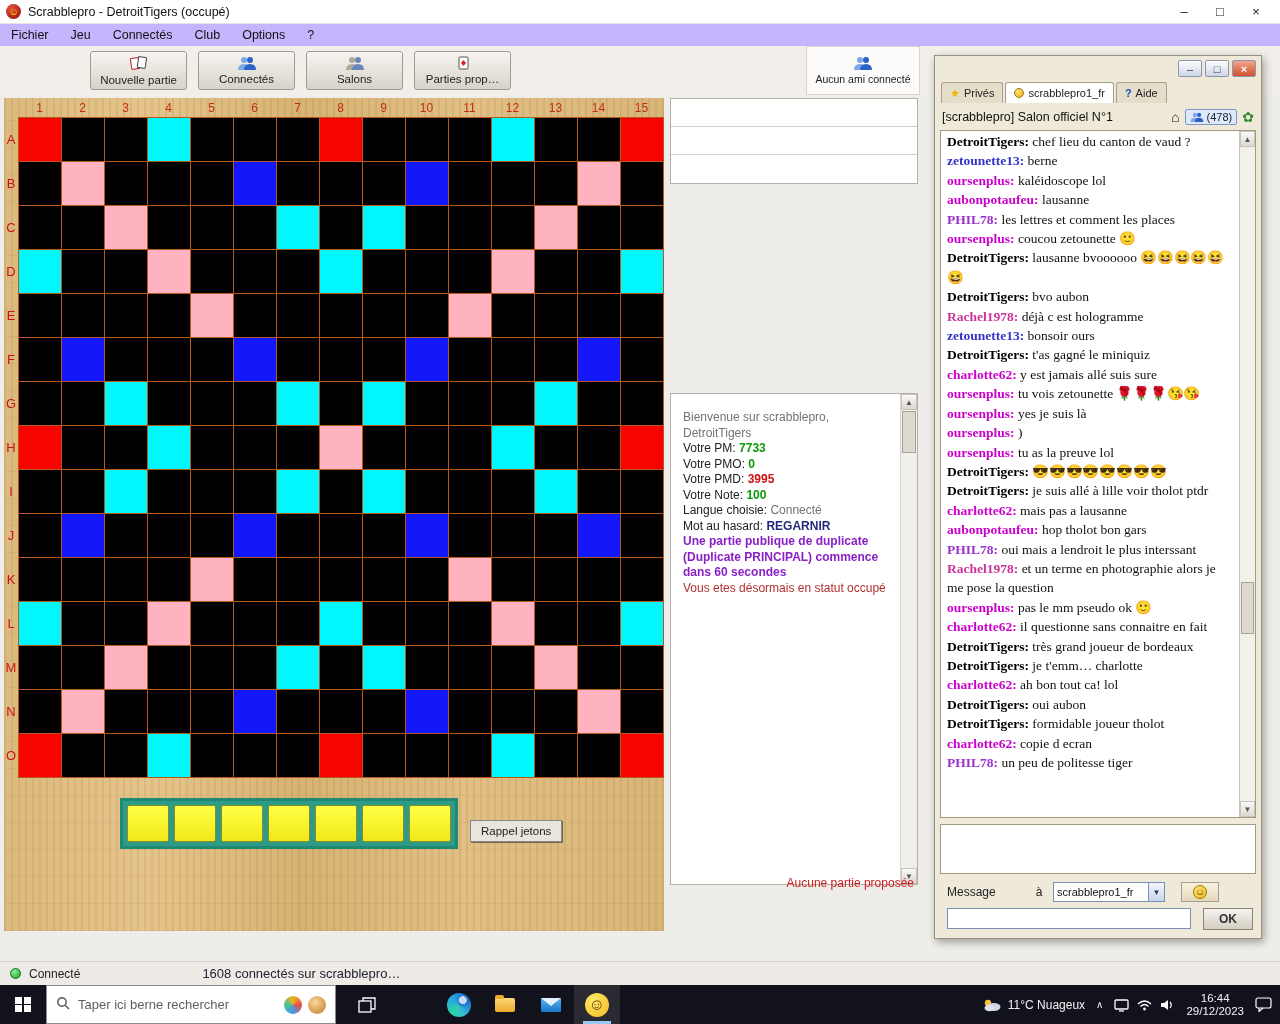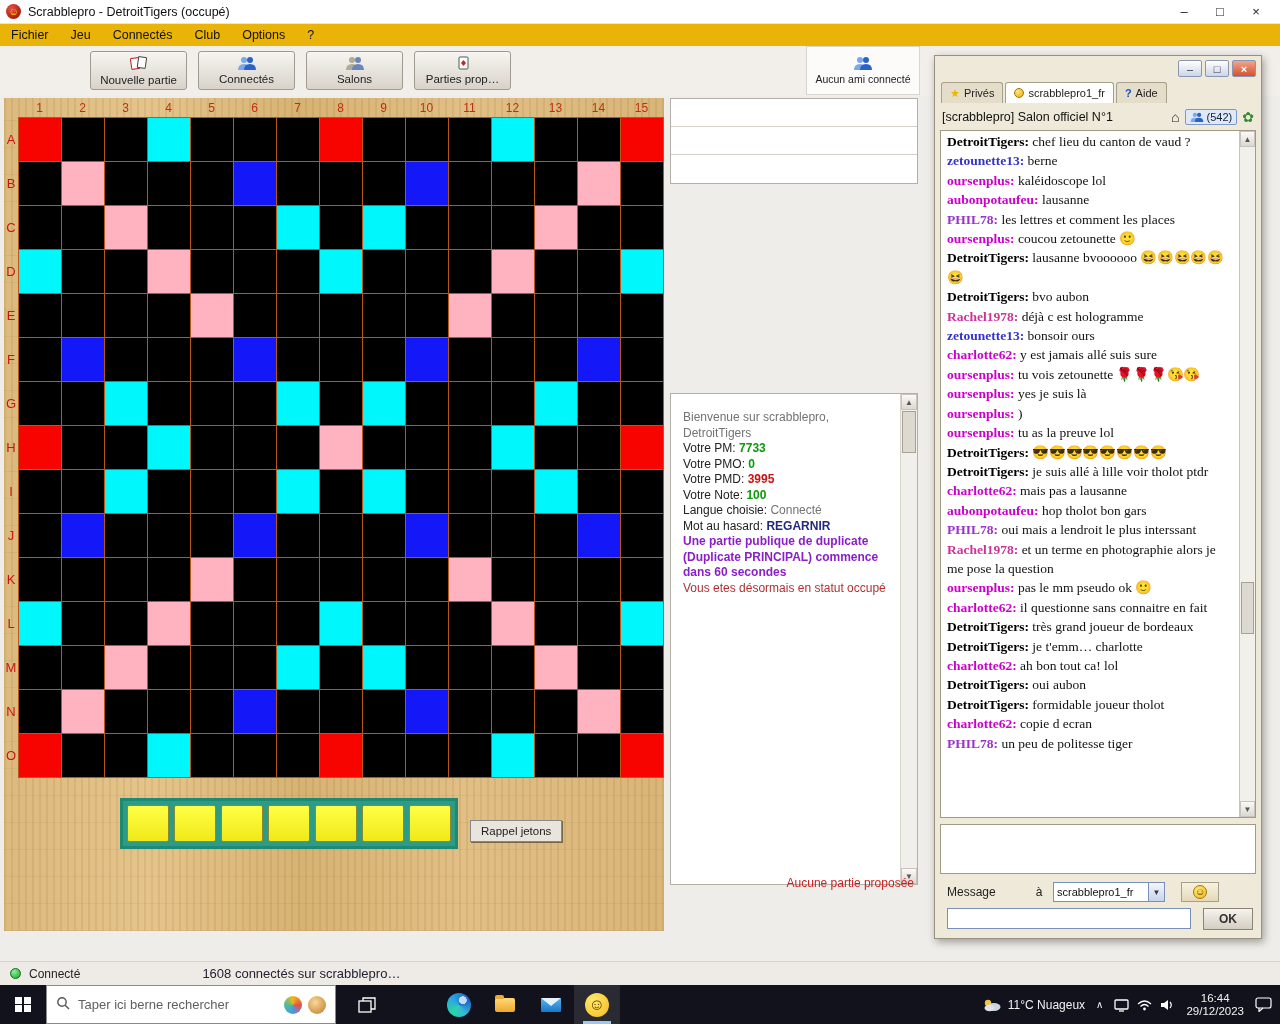--- a/index.html
+++ b/index.html
@@ -11,21 +11,21 @@
   .titlebar { position:absolute; left:0; top:0; width:100%; height:24px; background:#ffffff;
     display:flex; align-items:center; padding:0 6px; gap:7px; font-size:12.5px; color:#111;
     border-bottom:1px solid #e6e4e0; }
   .app-icon { width:15px; height:15px; border-radius:50%; flex:0 0 15px;
     background:radial-gradient(circle at 35% 30%, #e85040, #8c0d00);
     display:flex; align-items:center; justify-content:center; color:#ffd700; font-size:10px; line-height:1; }
   .win-controls { margin-left:auto; display:flex; }
   .wc { width:36px; text-align:center; font-size:13px; color:#222; cursor:default; }
 
   
-  .menubar { position:absolute; left:0; top:24px; width:100%; height:22px; background:#eab308;
+  .menubar { position:absolute; left:0; top:24px; width:100%; height:22px; background:#c4b5fd;
     display:flex; align-items:stretch; font-size:12.5px; color:#111; }
   .menu-item { padding:3px 11px; display:flex; align-items:center; }
 
   
   .toolbar { position:absolute; left:0; top:46px; width:100%; height:50px; background:#f2efeb; }
   .tb-buttons { position:absolute; left:90px; top:5px; display:flex; gap:11px; }
   .tb-btn { min-width:97px; height:39px; display:flex; flex-direction:column; align-items:center;
     justify-content:center; gap:1px; background:linear-gradient(#f7f5f1,#d8d2c9);
     border:1px solid #a09a90; border-radius:3px; font-size:11.5px; color:#222; padding:2px 8px; }
   .friends-box { position:absolute; left:806px; top:0; width:114px; height:49px; background:#fcfbfa;
@@ -596,35 +596,36 @@
     <div class="chat-header">
       <span>[scrabblepro] Salon officiel N°1</span>
       <span class="home-ic">⌂</span>
       <span class="members-box">
         <svg width="14" height="10" viewBox="0 0 20 14">
             <circle cx="7" cy="4" r="3" fill="#7aa8e8"></circle>
             <path d="M1 14 Q1 8 7 8 Q13 8 13 14Z" fill="#7aa8e8"></path>
             <circle cx="13" cy="4" r="3" fill="#2a62c8"></circle>
             <path d="M7 14 Q7 8 13 8 Q19 8 19 14Z" fill="#2a62c8"></path>
           </svg>
-        <span>(542)</span>
+        <span>(478)</span>
       </span>
       <span class="flower-ic">✿</span>
     </div>
     <div class="chat-msgs">
         <div class="msg"><span class="msg-user" style="color: rgb(0, 0, 0);">DetroitTigers:</span><span class="msg-text"> chef lieu du canton de vaud ?</span></div>
         <div class="msg"><span class="msg-user" style="color: rgb(51, 51, 204);">zetounette13:</span><span class="msg-text"> berne</span></div>
         <div class="msg"><span class="msg-user" style="color: rgb(204, 0, 204);">oursenplus:</span><span class="msg-text"> kaléidoscope lol</span></div>
         <div class="msg"><span class="msg-user" style="color: rgb(204, 0, 204);">aubonpotaufeu:</span><span class="msg-text"> lausanne</span></div>
         <div class="msg"><span class="msg-user" style="color: rgb(153, 51, 204);">PHIL78:</span><span class="msg-text"> les lettres et comment les places</span></div>
         <div class="msg"><span class="msg-user" style="color: rgb(204, 0, 204);">oursenplus:</span><span class="msg-text"> coucou zetounette 🙂</span></div>
         <div class="msg"><span class="msg-user" style="color: rgb(0, 0, 0);">DetroitTigers:</span><span class="msg-text"> lausanne bvoooooo 😆😆😆😆😆😆</span></div>
         <div class="msg"><span class="msg-user" style="color: rgb(0, 0, 0);">DetroitTigers:</span><span class="msg-text"> bvo aubon</span></div>
         <div class="msg"><span class="msg-user" style="color: rgb(204, 51, 153);">Rachel1978:</span><span class="msg-text"> déjà c est hologramme</span></div>
         <div class="msg"><span class="msg-user" style="color: rgb(51, 51, 204);">zetounette13:</span><span class="msg-text"> bonsoir ours</span></div>
+        <div class="msg"><span class="msg-user" style="color: rgb(0, 0, 0);">DetroitTigers:</span><span class="msg-text"> t'as gagné le miniquiz</span></div>
         <div class="msg"><span class="msg-user" style="color: rgb(204, 0, 204);">charlotte62:</span><span class="msg-text"> y est jamais allé suis sure</span></div>
         <div class="msg"><span class="msg-user" style="color: rgb(204, 0, 204);">oursenplus:</span><span class="msg-text"> tu vois zetounette 🌹🌹🌹😘😘</span></div>
         <div class="msg"><span class="msg-user" style="color: rgb(204, 0, 204);">oursenplus:</span><span class="msg-text"> yes je suis là</span></div>
         <div class="msg"><span class="msg-user" style="color: rgb(204, 0, 204);">oursenplus:</span><span class="msg-text"> )</span></div>
         <div class="msg"><span class="msg-user" style="color: rgb(204, 0, 204);">oursenplus:</span><span class="msg-text"> tu as la preuve lol</span></div>
         <div class="msg"><span class="msg-user" style="color: rgb(0, 0, 0);">DetroitTigers:</span><span class="msg-text"> 😎😎😎😎😎😎😎😎</span></div>
         <div class="msg"><span class="msg-user" style="color: rgb(0, 0, 0);">DetroitTigers:</span><span class="msg-text"> je suis allé à lille voir tholot ptdr</span></div>
         <div class="msg"><span class="msg-user" style="color: rgb(204, 0, 204);">charlotte62:</span><span class="msg-text"> mais pas a lausanne</span></div>
         <div class="msg"><span class="msg-user" style="color: rgb(204, 0, 204);">aubonpotaufeu:</span><span class="msg-text"> hop tholot bon gars</span></div>
         <div class="msg"><span class="msg-user" style="color: rgb(153, 51, 204);">PHIL78:</span><span class="msg-text"> oui mais a lendroit le plus interssant</span></div>

